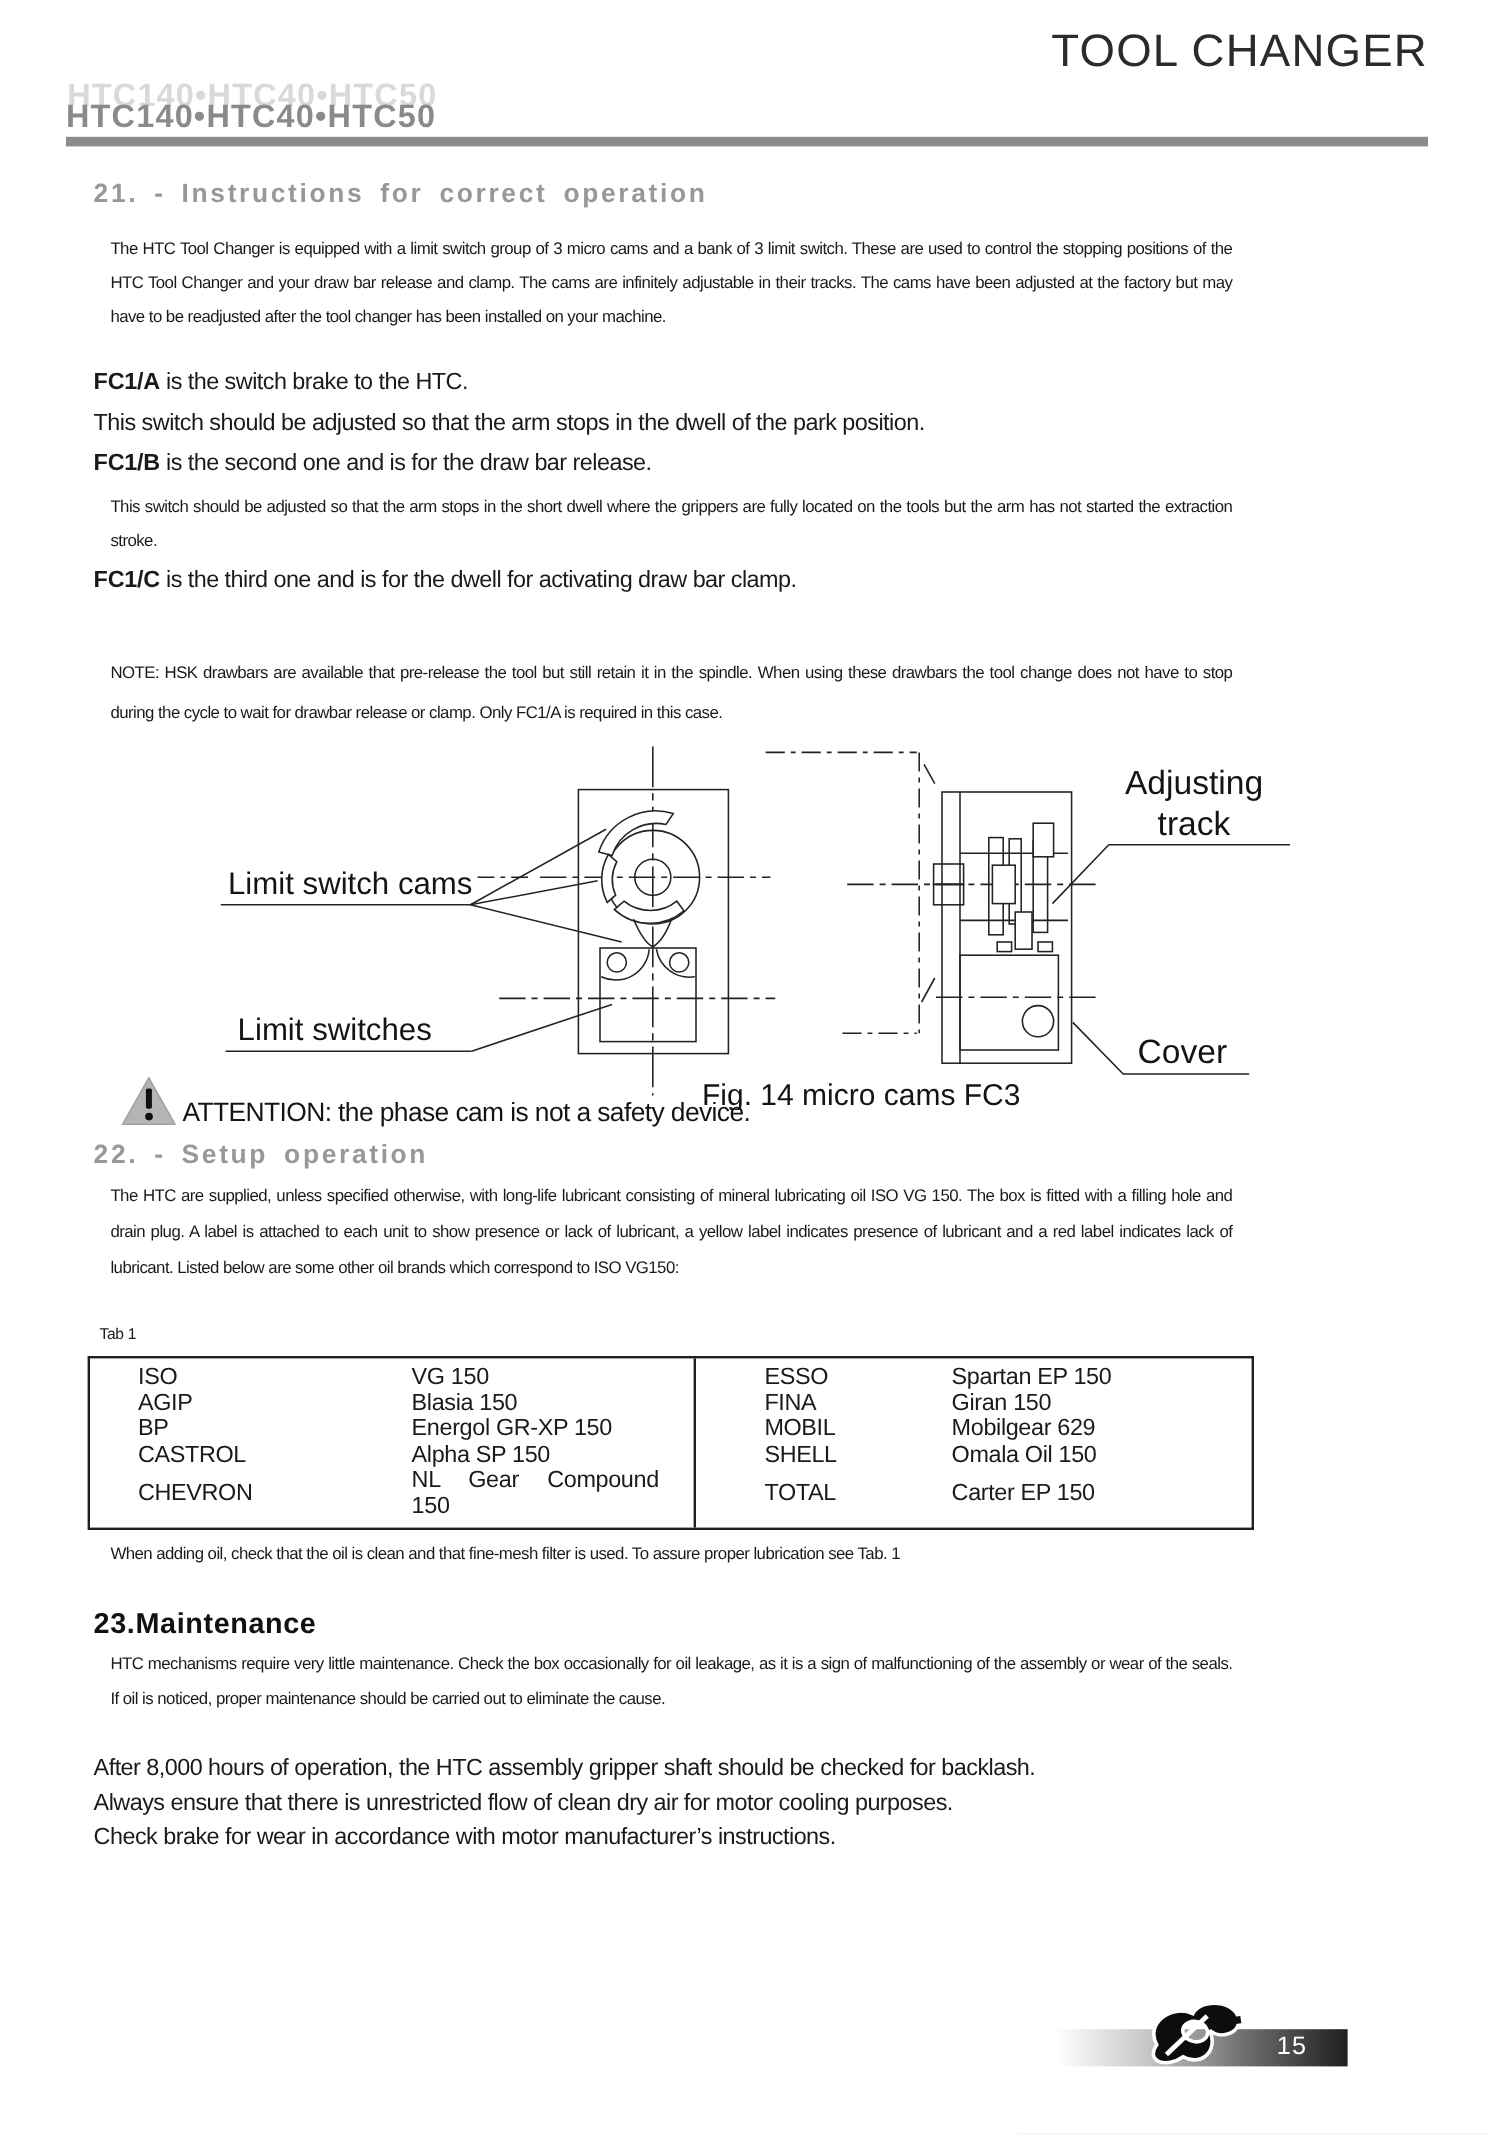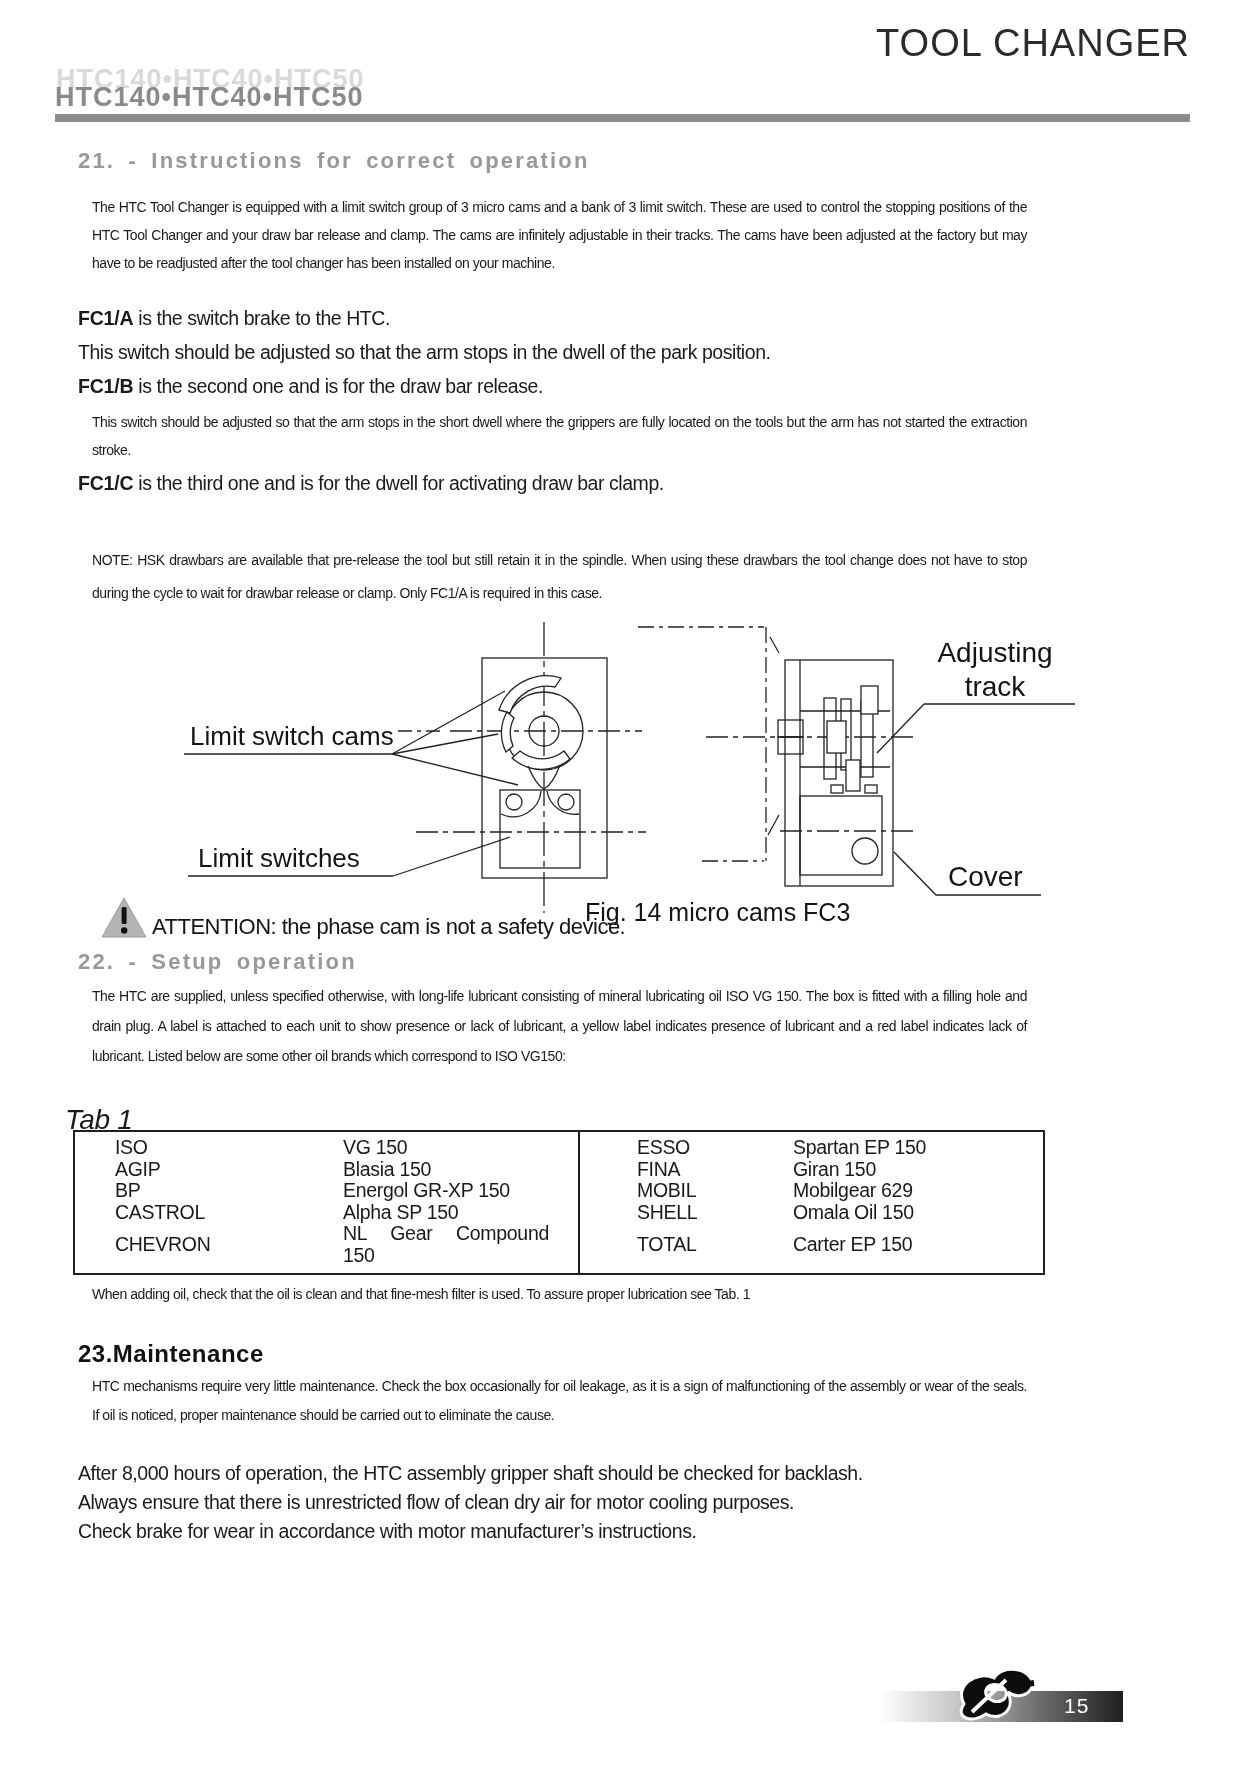--- a/index.html
+++ b/index.html
@@ -23,21 +23,21 @@
   .para{left:92px;width:935px;font-size:14px;letter-spacing:-0.45px;text-align:justify;line-height:28px;}
   .line{left:78px;width:935px;font-size:19.5px;letter-spacing:-0.45px;line-height:24px;}
   .p1{top:193px;}
   .fc1a{top:306px;}
   .swa{top:340px;}
   .fc1b{top:374px;}
   .swb{top:408px;line-height:28px;}
   .fc1c{top:471px;}
   .note{top:544px;line-height:33px;}
   .p22{top:981px;line-height:30px;}
-  .tab-label{top:1104px;left:65px;font-size:28px;letter-spacing:-0.3px;font-style:italic;}
+  .tab-label{top:1104px;left:83px;font-size:13px;letter-spacing:-0.3px;}
   .after-table{top:1281px;line-height:26px;}
   .p23a{top:1372px;line-height:29px;}
   .p23b{top:1461px;}
   .p23c{top:1490px;}
   .p23d{top:1519px;}
   b.fcb{font-weight:bold;letter-spacing:-0.2px;}
   
   .oil-table{top:1130px;left:73px;width:972px;height:145px;border:2px solid #1f1f1f;box-sizing:border-box;padding-top:5px;}
   .oil-divider{position:absolute;left:503px;top:0;bottom:0;width:2px;background:#1f1f1f;}
   .oil-row{display:flex;padding-left:40px;font-size:19.5px;letter-spacing:-0.3px;line-height:21.5px;align-items:center;}

